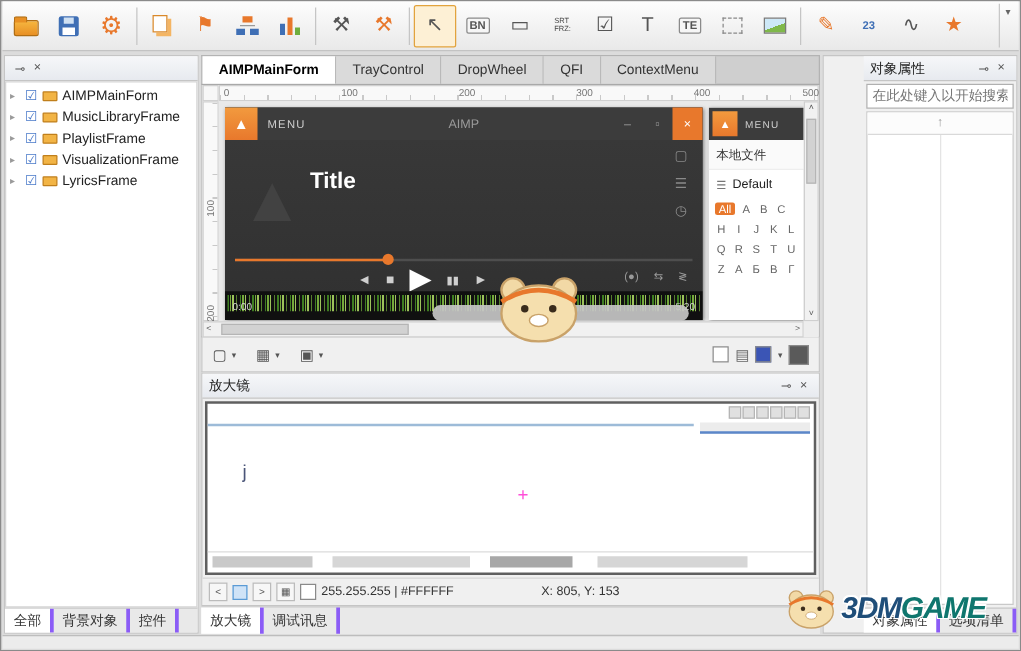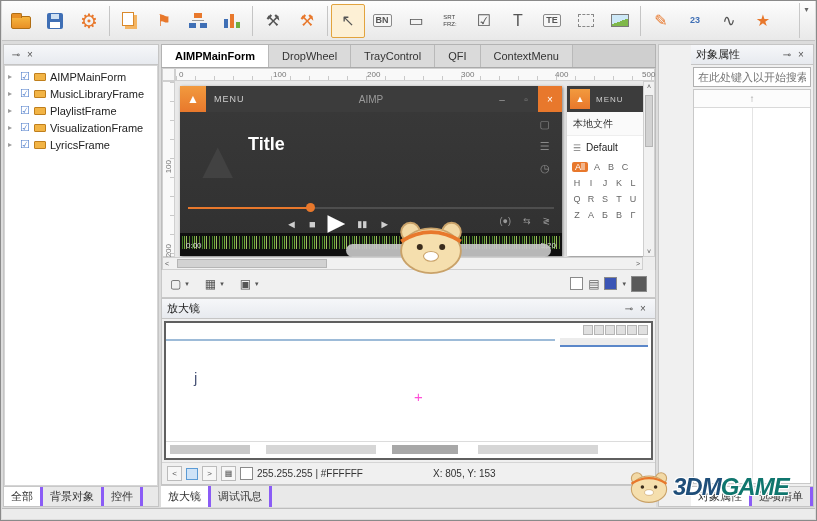--- a/index.html
+++ b/index.html
@@ -320,22 +320,22 @@
     <div class="side-tabs">
       <span class="side-tab active">全部</span>
       <span class="side-tab">背景对象</span>
       <span class="side-tab">控件</span>
     </div>
   </div>
 
   <div class="center-area">
     <div class="doc-tabs">
       <span class="doc-tab active">AIMPMainForm</span>
+      <span class="doc-tab">TrayControl</span>
       <span class="doc-tab">DropWheel</span>
-      <span class="doc-tab">TrayControl</span>
       <span class="doc-tab">QFI</span>
       <span class="doc-tab">ContextMenu</span>
     </div>
 
     <div class="design-block">
       <div class="ruler-corner"></div>
       <div class="h-ruler">
         <span style="left:3px">0</span>
         <span style="left:97px">100</span>
         <span style="left:191px">200</span>

